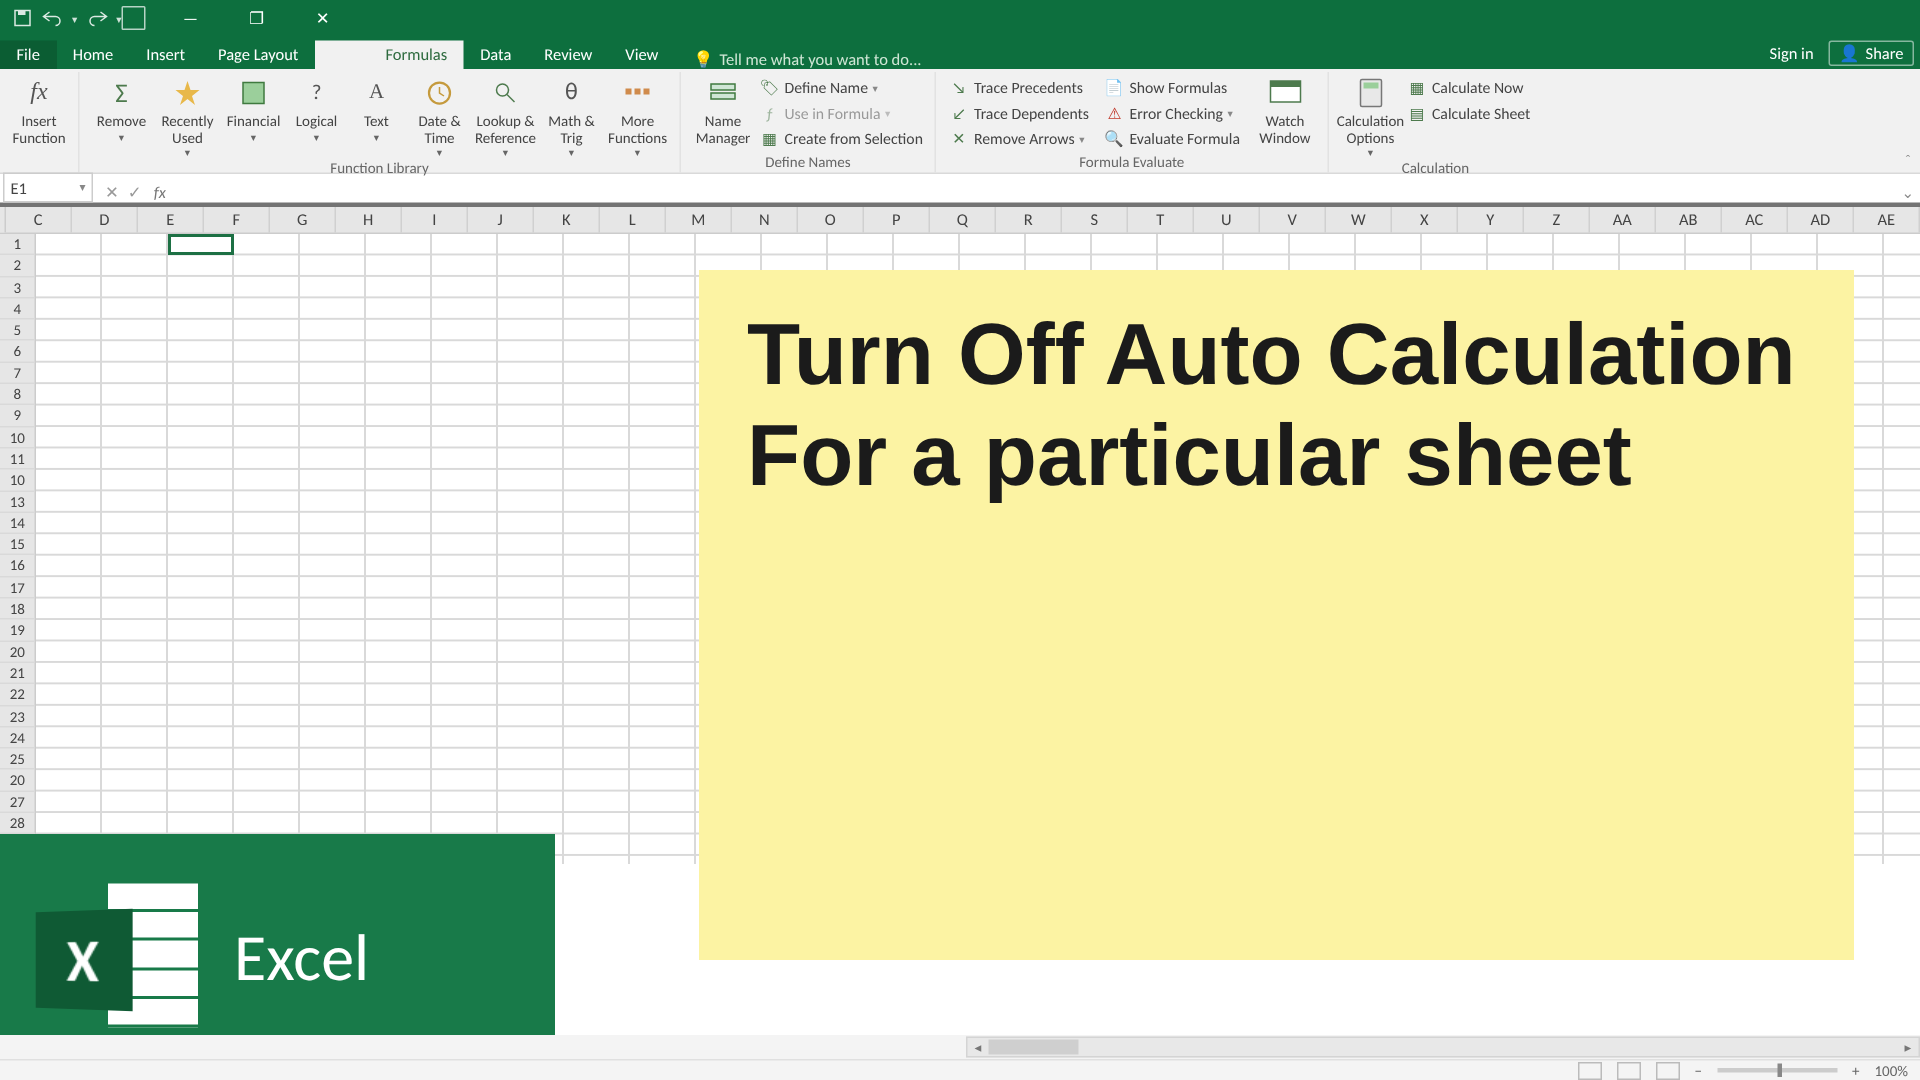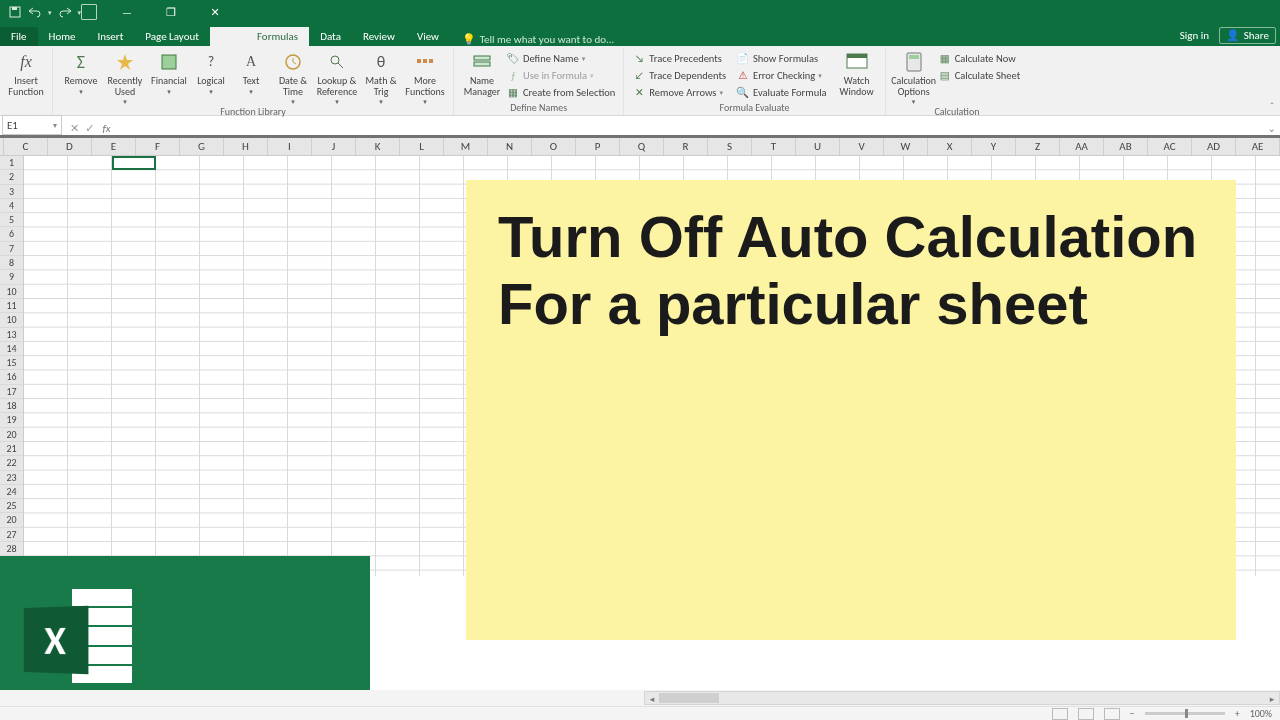--- a/index.html
+++ b/index.html
@@ -426,20 +426,21 @@
   <div class="xlicn">
     <div class="sheet-rect">
         <div></div>
         <div></div>
         <div></div>
         <div></div>
         <div></div>
       </div>
     <div class="tile">X</div>
   </div>
+  <div class="txt">Excel</div>
 </div>
 
 <div class="hscroll-area">
   <div class="tabs-stub"></div>
   <div class="track">
     <div class="arrow">◂</div>
     <div class="thumb"></div>
     <div style="flex:1"></div>
     <div class="arrow">▸</div>
   </div>

